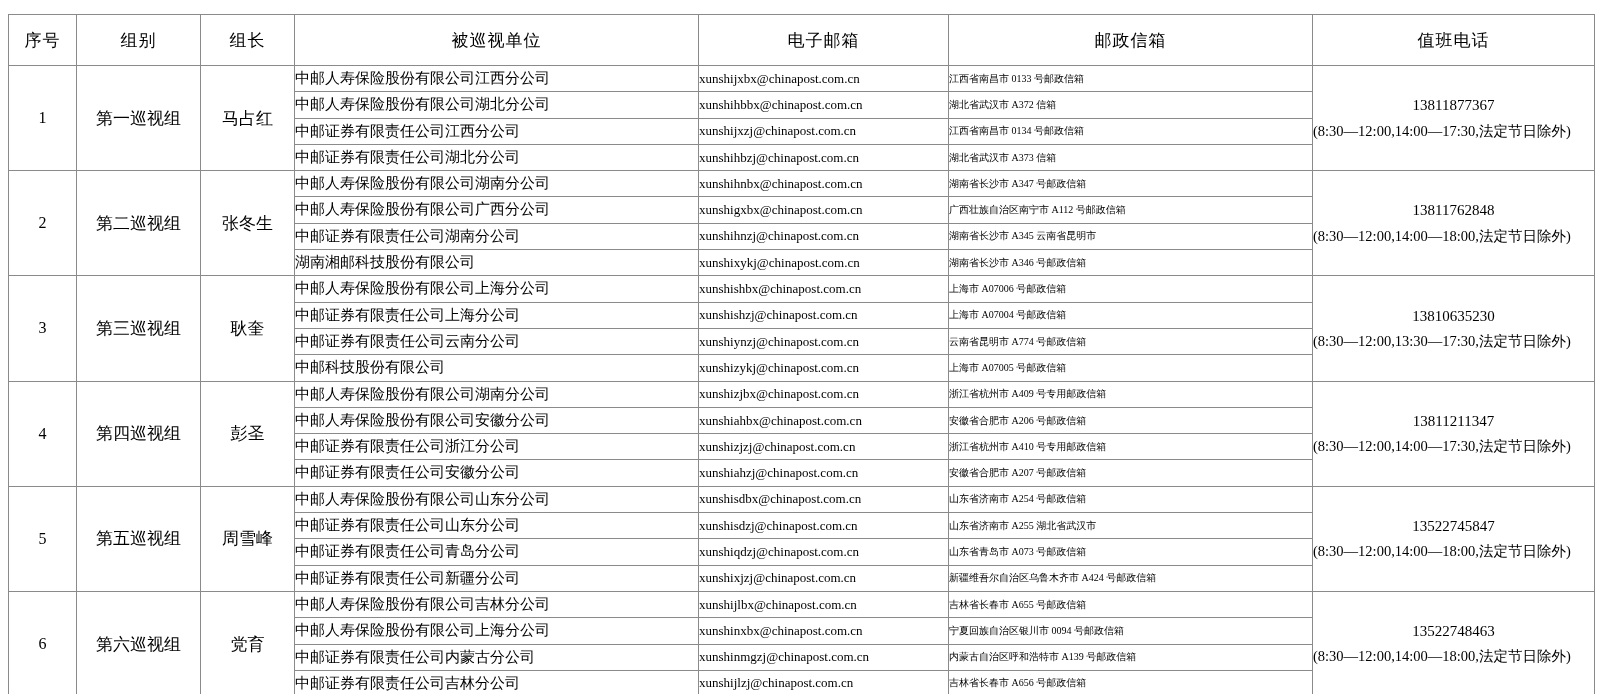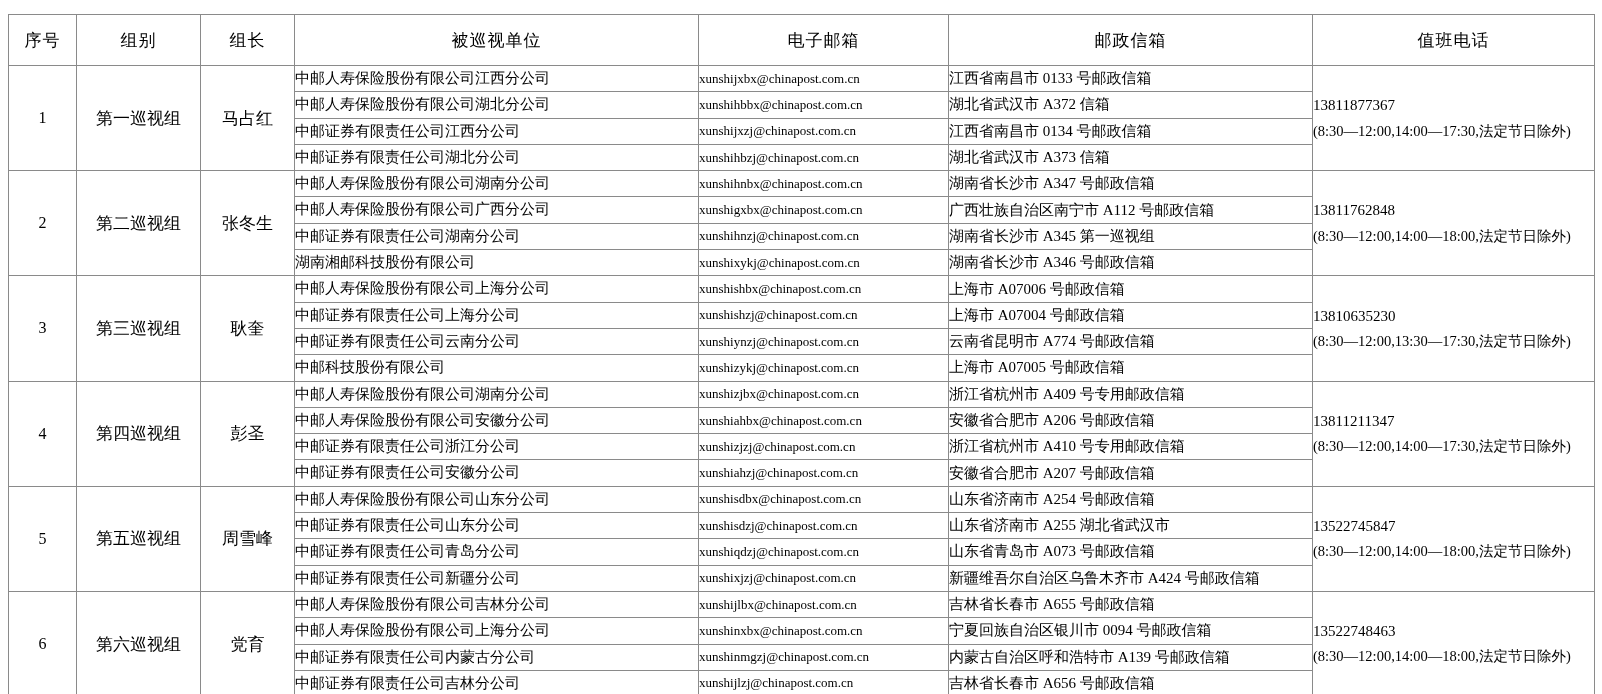--- a/index.html
+++ b/index.html
@@ -66,34 +66,35 @@
     overflow: hidden;
   }
   td.cell-email {
     font-size: 13px;
     padding-left: 10px;
     font-family: "Liberation Serif", "DejaVu Serif", serif;
     white-space: nowrap;
     overflow: hidden;
   }
   td.cell-pobox {
-    font-size: 15px;
+    font-size: 10px;
     padding-left: 10px;
     white-space: nowrap;
     overflow: hidden;
   }
   td.cell-phone {
     font-size: 15px;
     padding-left: 14px;
     line-height: 1.75;
     vertical-align: middle;
   }
   .phone-num {
     display: block;
     white-space: nowrap;
+    text-align: center;
   }
   .phone-hours {
     display: block;
     white-space: nowrap;
     font-size: 14.5px;
     font-family: Liberation Serif, serif;
   }
 </style>
 </head>
 <body>
@@ -161,21 +162,21 @@
           </td>
         </tr>
         <tr>
           <td class="cell-unit">中邮人寿保险股份有限公司广西分公司</td>
           <td class="cell-email">xunshigxbx@chinapost.com.cn</td>
           <td class="cell-pobox">广西壮族自治区南宁市 A112 号邮政信箱</td>
         </tr>
         <tr>
           <td class="cell-unit">中邮证券有限责任公司湖南分公司</td>
           <td class="cell-email">xunshihnzj@chinapost.com.cn</td>
-          <td class="cell-pobox">湖南省长沙市 A345 第一巡视组</td>
+          <td class="cell-pobox">湖南省长沙市 A345 云南省昆明市</td>
         </tr>
         <tr>
           <td class="cell-unit">湖南湘邮科技股份有限公司</td>
           <td class="cell-email">xunshixykj@chinapost.com.cn</td>
           <td class="cell-pobox">湖南省长沙市 A346 号邮政信箱</td>
         </tr>
         <tr>
           <td class="cell-no" rowspan="4">3</td>
           <td class="cell-group" rowspan="4">第三巡视组</td>
           <td class="cell-leader" rowspan="4">耿奎</td>

